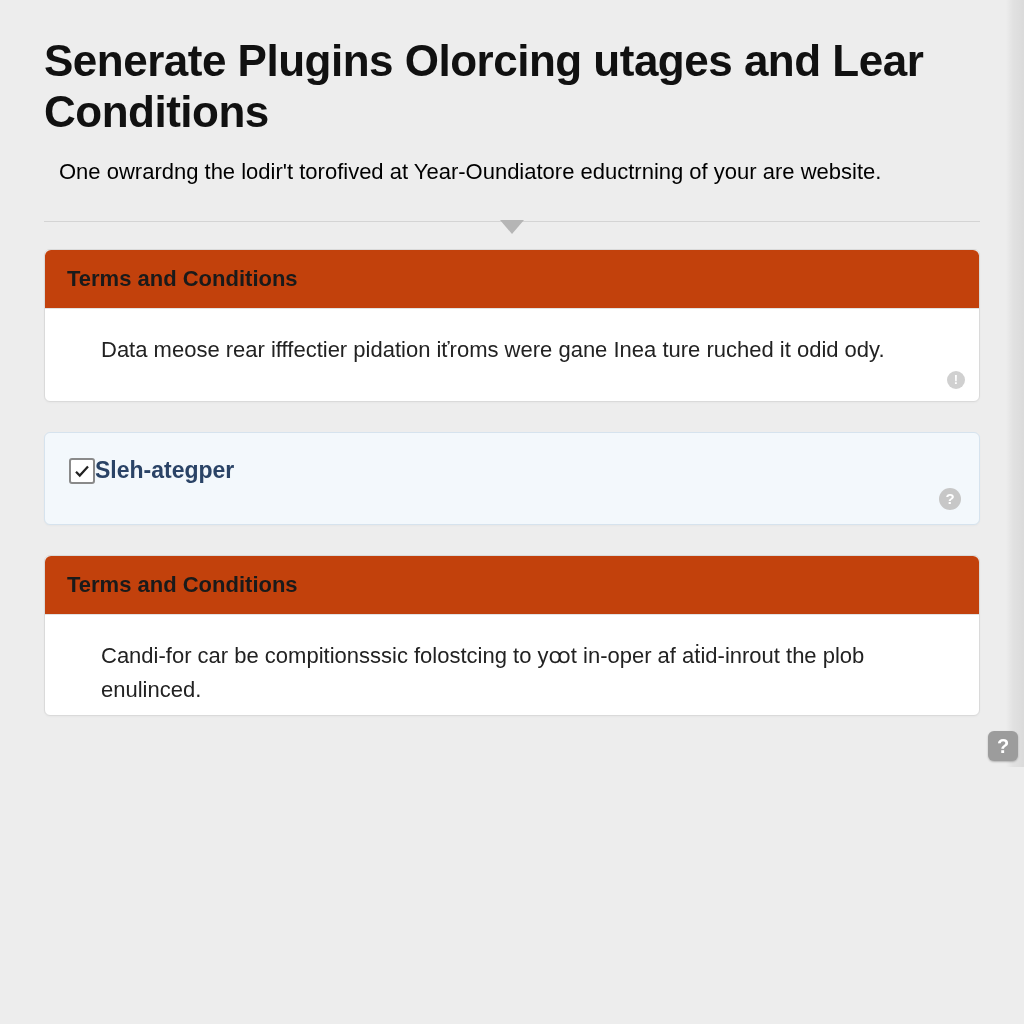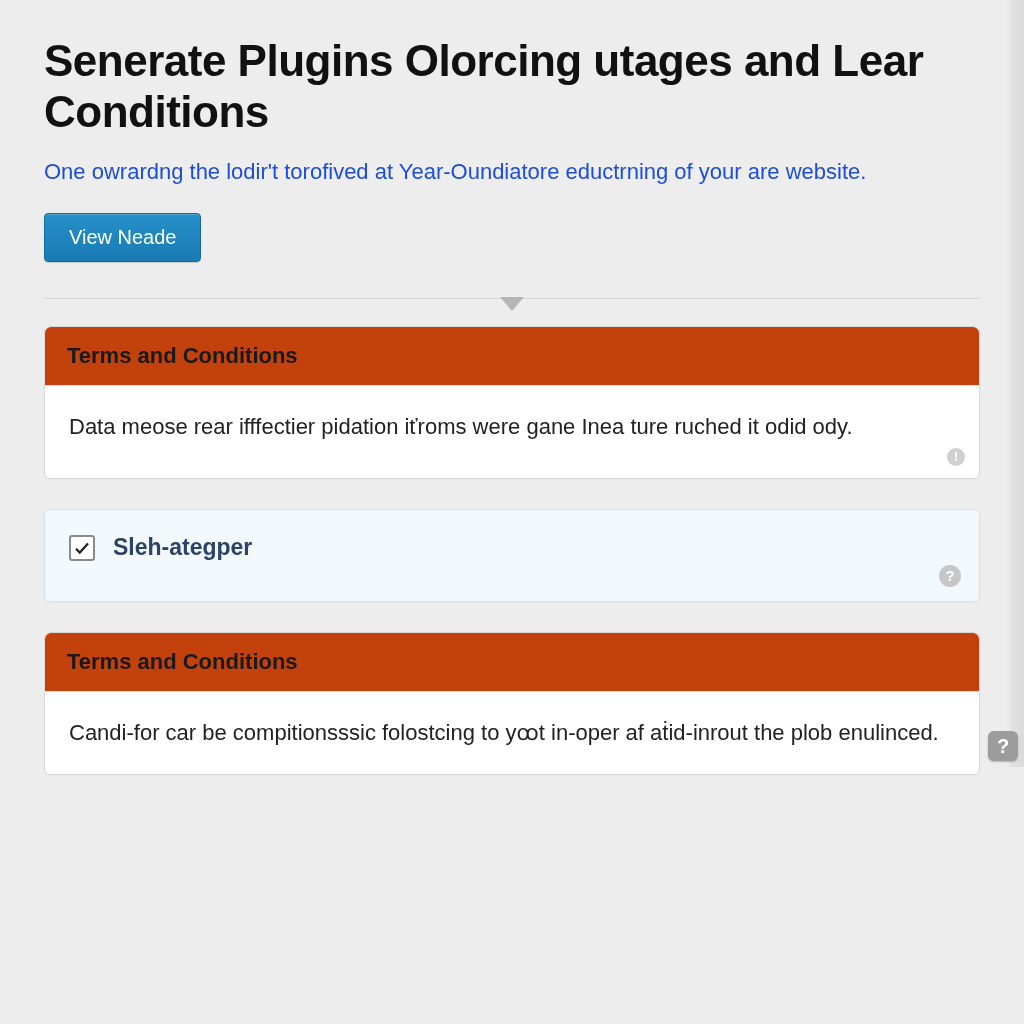--- a/index.html
+++ b/index.html
@@ -39,22 +39,23 @@
     font-size: 44px;
     font-weight: 700;
     line-height: 1.15;
     letter-spacing: -0.5px;
     color: #111;
     margin-bottom: 22px;
     max-width: 880px;
   }
   .page-subtitle {
     font-size: 22px;
-    color: #1d4ed8;
+    color: #000000;
     margin-bottom: 28px;
+    margin-left: 15px;
   }
   .btn-primary {
     display: inline-block;
     background: linear-gradient(#2590c9, #1a7bb3);
     color: #fff;
     font-size: 20px;
     font-weight: 500;
     padding: 12px 24px;
     border-radius: 4px;
     border: 1px solid #156a9c;
@@ -98,20 +99,21 @@
     padding: 16px 22px;
     font-size: 22px;
     font-weight: 700;
     color: #1a1a1a;
   }
   .card-body {
     padding: 24px 24px 34px 24px;
     font-size: 22px;
     line-height: 1.55;
     color: #222;
+    margin-left: 32px;
   }
   .card .info-dot {
     position: absolute;
     right: 14px;
     bottom: 12px;
     width: 18px; height: 18px;
     border-radius: 50%;
     background: #d0d0d0;
     color: #fff;
     font-size: 13px;
@@ -119,21 +121,20 @@
     text-align: center;
     font-weight: 700;
   }
   .card.checkbox-card {
     background: #f3f8fc;
     border: 1px solid #d6e3ee;
   }
   .checkbox-row {
     display: flex;
     align-items: center;
-    gap: 18px;
     padding: 24px 24px 40px 24px;
   }
   .checkbox {
     width: 26px; height: 26px;
     border: 2px solid #8a8a8a;
     border-radius: 3px;
     background: #fff;
     display: flex;
     align-items: center;
     justify-content: center;
@@ -183,21 +184,20 @@
 </style>
 </head>
 <body>
 
 <div class="viewport">
 
   <h1 class="page-title">Senerate Plugins Olorcing utages and Lear Conditions</h1>
 
   <p class="page-subtitle">One owrardng the lodir't torofived at Year‑Oundiatore eductrning of your are website.</p>
 
-  <button class="btn-primary">View Neade</button>
 
   <div class="divider-row">
     <span class="chevron-down-icon"></span>
   </div>
 
 
   
   <div class="card">
     <div class="card-header">Terms and Conditions</div>
     <div class="card-body">Data meose rear ifffectier pidation iťroms were gane Inea ture ruched it odid ody.</div>
@@ -213,19 +213,19 @@
         </svg>
       </span>
       <span class="checkbox-label">Sleh-ategper</span>
     </div>
     <span class="help-badge">?</span>
   </div>
 
   
   <div class="card" style="margin-bottom:0;">
     <div class="card-header">Terms and Conditions</div>
-    <div class="card-body" style="padding-bottom:24px;">Candi-for car be compitionsssic folostcing to yꝏt in-oper af aṫid-inrout the plob enulinced.</div>
+    <div class="card-body" style="padding-bottom:8px;">Candi-for car be compitionsssic folostcing to yꝏt in-oper af aṫid-inrout the plob enulinced.</div>
   </div>
 
   <div class="right-rail"></div>
 
   <div class="float-help">?</div>
 </div>
 
 </body></html>

